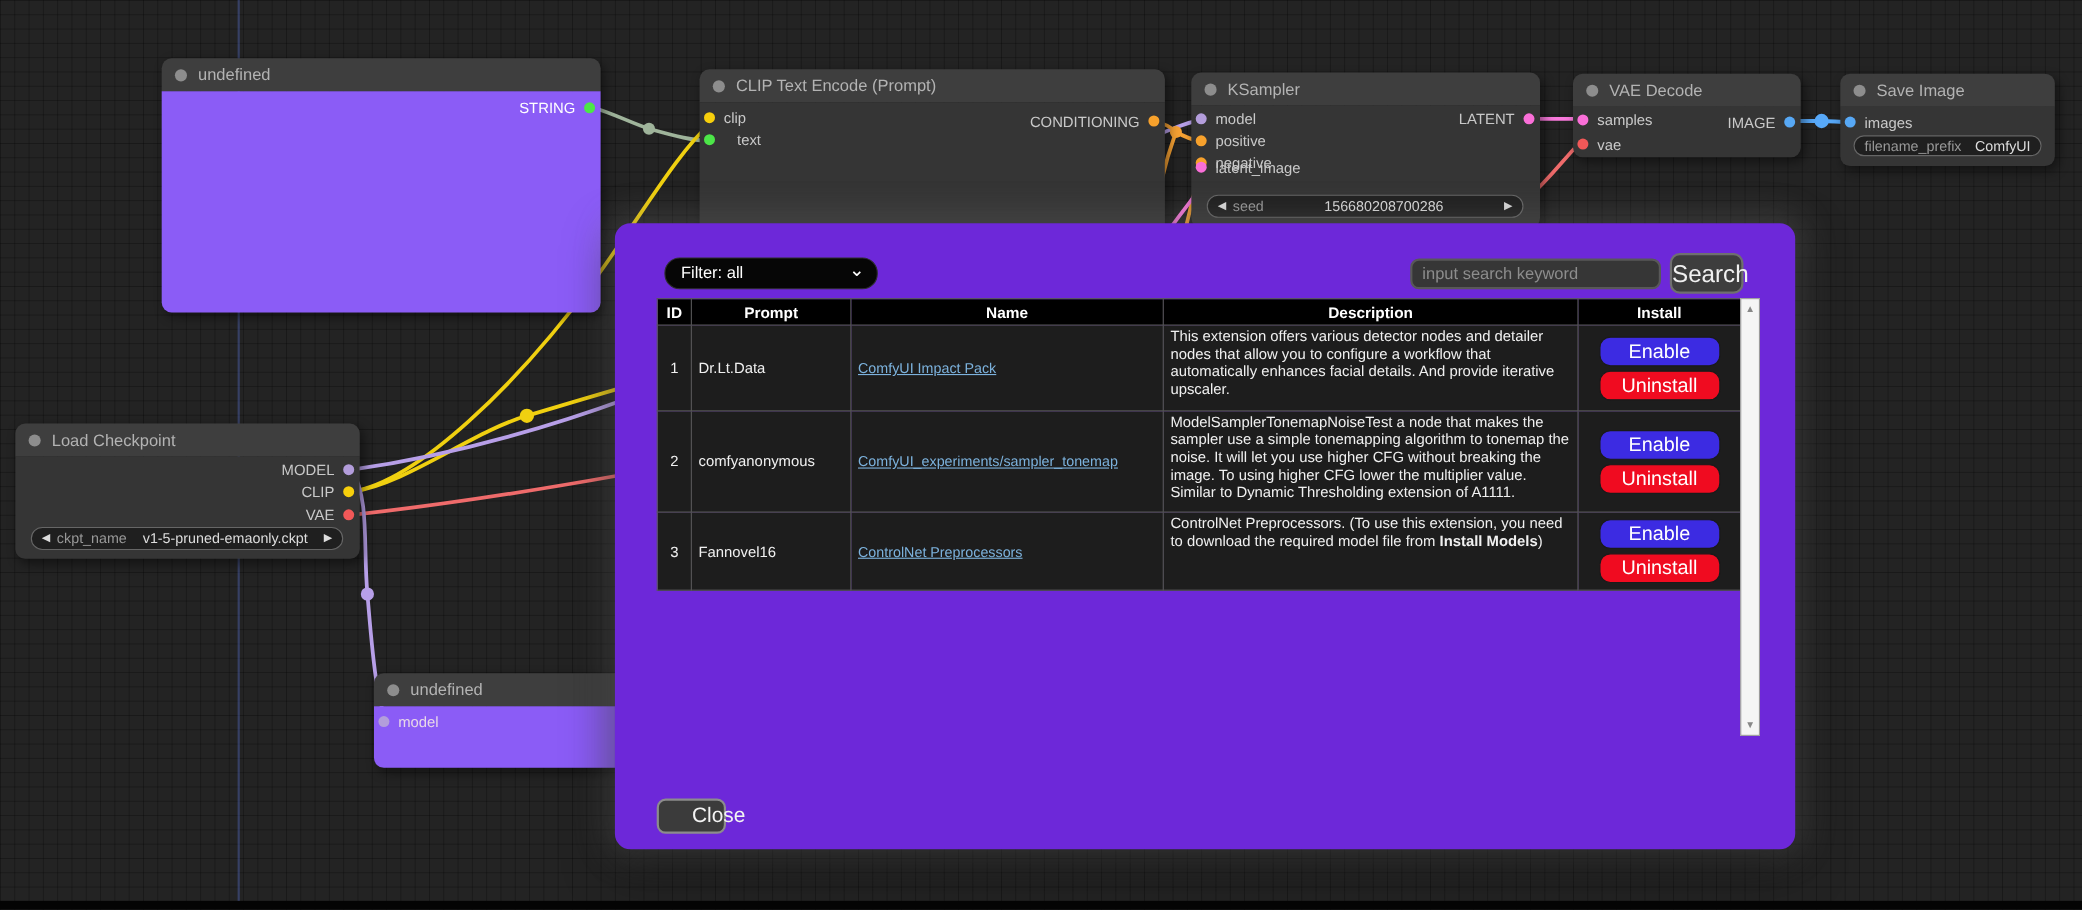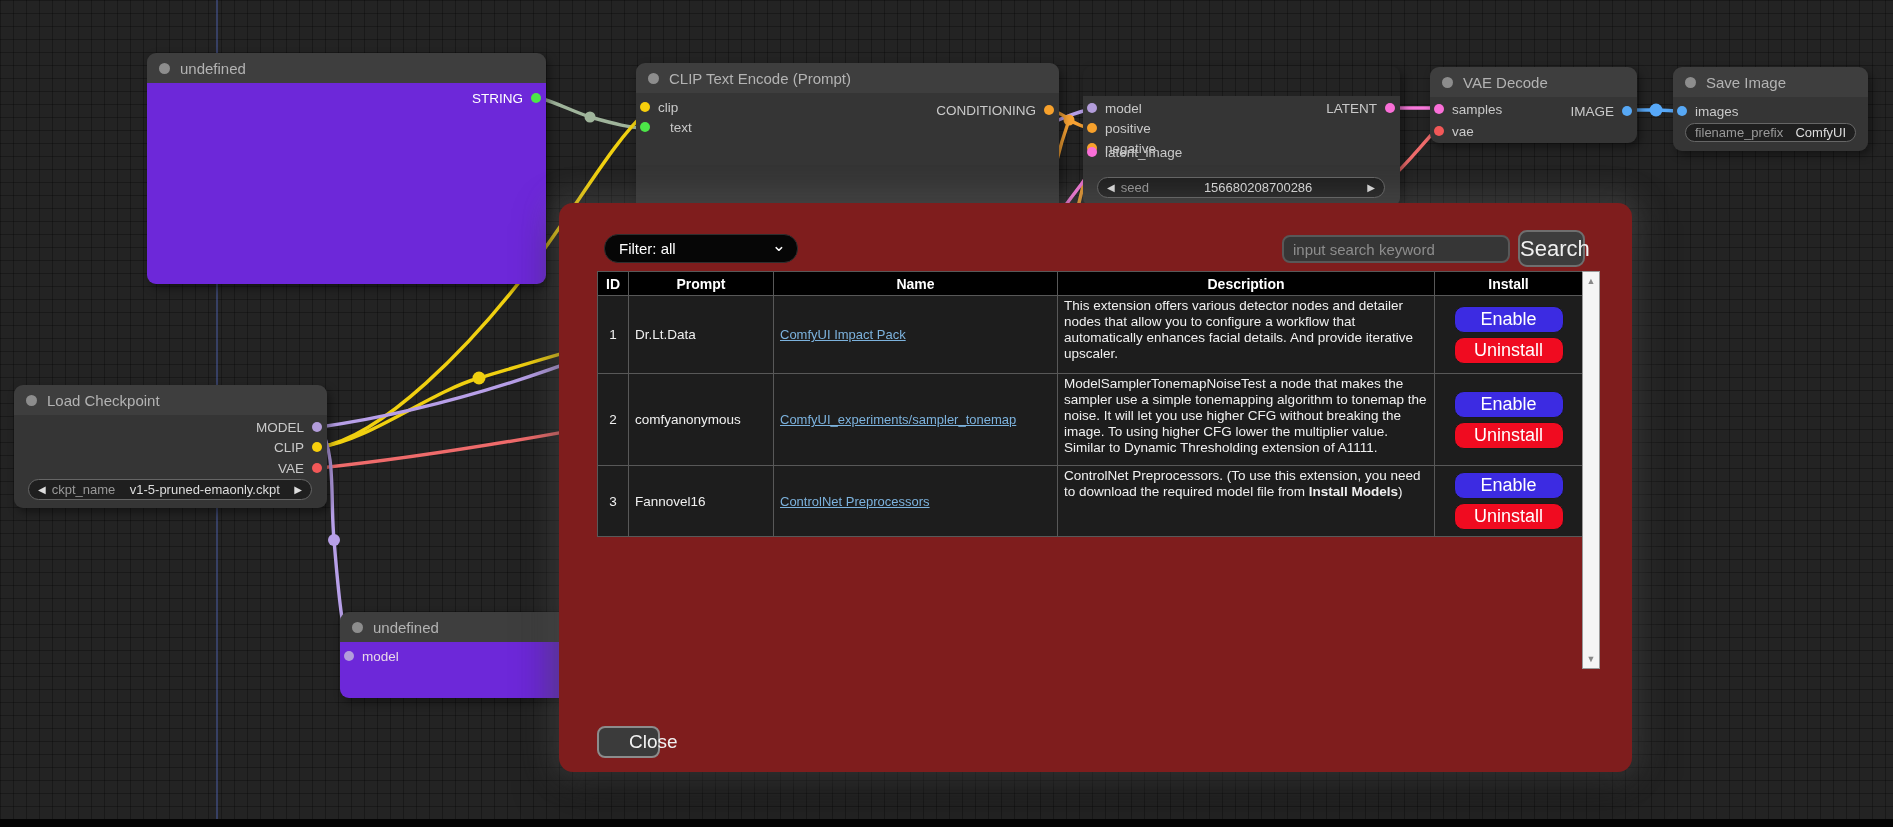--- a/index.html
+++ b/index.html
@@ -21,41 +21,41 @@
 
   
   .node { position:absolute; z-index:3; border-radius:9px;
     box-shadow:3px 4px 10px rgba(0,0,0,0.45); }
   .n-title { height:30px; background:#3e3e3e; border-radius:9px 9px 0 0;
     display:flex; align-items:center; gap:10px; padding:0 12px;
     color:#b3b3b3; font-size:15px; }
   .t-dot { width:11px; height:11px; border-radius:50%; background:#8d8d8d; flex:none; }
   .n-body { position:absolute; left:0; right:0; top:30px; bottom:0;
     background:#353535; border-radius:0 0 9px 9px; }
-  .node.red .n-body { background:#6d28d9; }
+  .node.red .n-body { background:#8b5cf6; }
   .slot { position:absolute; display:flex; align-items:center; gap:8px;
     font-size:13.5px; color:#c9c9c9; height:16px; }
   .slot.in  { left:4px; }
   .slot.out { right:5px; flex-direction:row; }
   .sdot { width:10px; height:10px; border-radius:50%; flex:none; }
   .node.red .slot { color:#e8d8e8; }
   .c-yellow{background:#f7cf0c} .c-green{background:#4ce648} .c-purple{background:#b39ddb}
   .c-orange{background:#f7a12c} .c-pink{background:#fa6fd8} .c-red{background:#f25858}
   .c-blue{background:#57a8f5}
   .widget { position:absolute; height:21px; background:#1f1f1f;
     border:1px solid #666; border-radius:11px; display:flex; align-items:center;
     padding:0 9px; font-size:13px; color:#999; gap:6px; }
   .w-arrow { color:#ddd; font-size:10px; line-height:1; }
   .w-value { flex:1; text-align:center; color:#ddd; }
   .widget.noarrow { justify-content:space-between; }
   .widget.noarrow .w-value { flex:none; }
 
   
   .modal { position:absolute; left:559px; top:203px; width:1073px; height:569px;
-    background:#7f1d1d; border-radius:14px; z-index:10;
+    background:#6d28d9; border-radius:14px; z-index:10;
     box-shadow:0 0 30px 8px rgba(170,170,170,0.22), 0 14px 44px rgba(0,0,0,0.55); }
   .filter-wrap { position:absolute; left:45px; top:31px; width:194px; height:29px; }
   select.filter { appearance:none; -webkit-appearance:none; width:100%; height:100%;
     background:#060606; color:#fff; border:1px solid #2e2e2e; border-radius:14px;
     padding:0 30px 0 14px; font-size:15px; font-family:inherit; }
   .filter-chevron { position:absolute; right:12px; top:1px; color:#fff;
     font-size:17px; pointer-events:none; }
   input.search-input { position:absolute; left:723px; top:32px; width:228px; height:28px;
     background:#363636; border:2px solid #585858; border-radius:8px;
     color:#ddd; font-size:15px; padding:0 9px; font-family:inherit; }
@@ -152,20 +152,24 @@
       <span>text</span>
     </div>
     <div class="slot out" style="top:9px;">
       <span>CONDITIONING</span>
       <span class="sdot c-orange"></span>
     </div>
   </div>
 </div>
 
 <div class="node" style="left:1083px;top:66px;width:317px;height:141px;">
+  <div class="n-title">
+    <span class="t-dot"></span>
+    <span>KSampler</span>
+  </div>
   <div class="n-body">
     <div class="slot in" style="top:4px;">
       <span class="sdot c-purple"></span>
       <span>model</span>
     </div>
     <div class="slot in" style="top:24px;">
       <span class="sdot c-orange"></span>
       <span>positive</span>
     </div>
     <div class="slot in" style="top:44px;">

